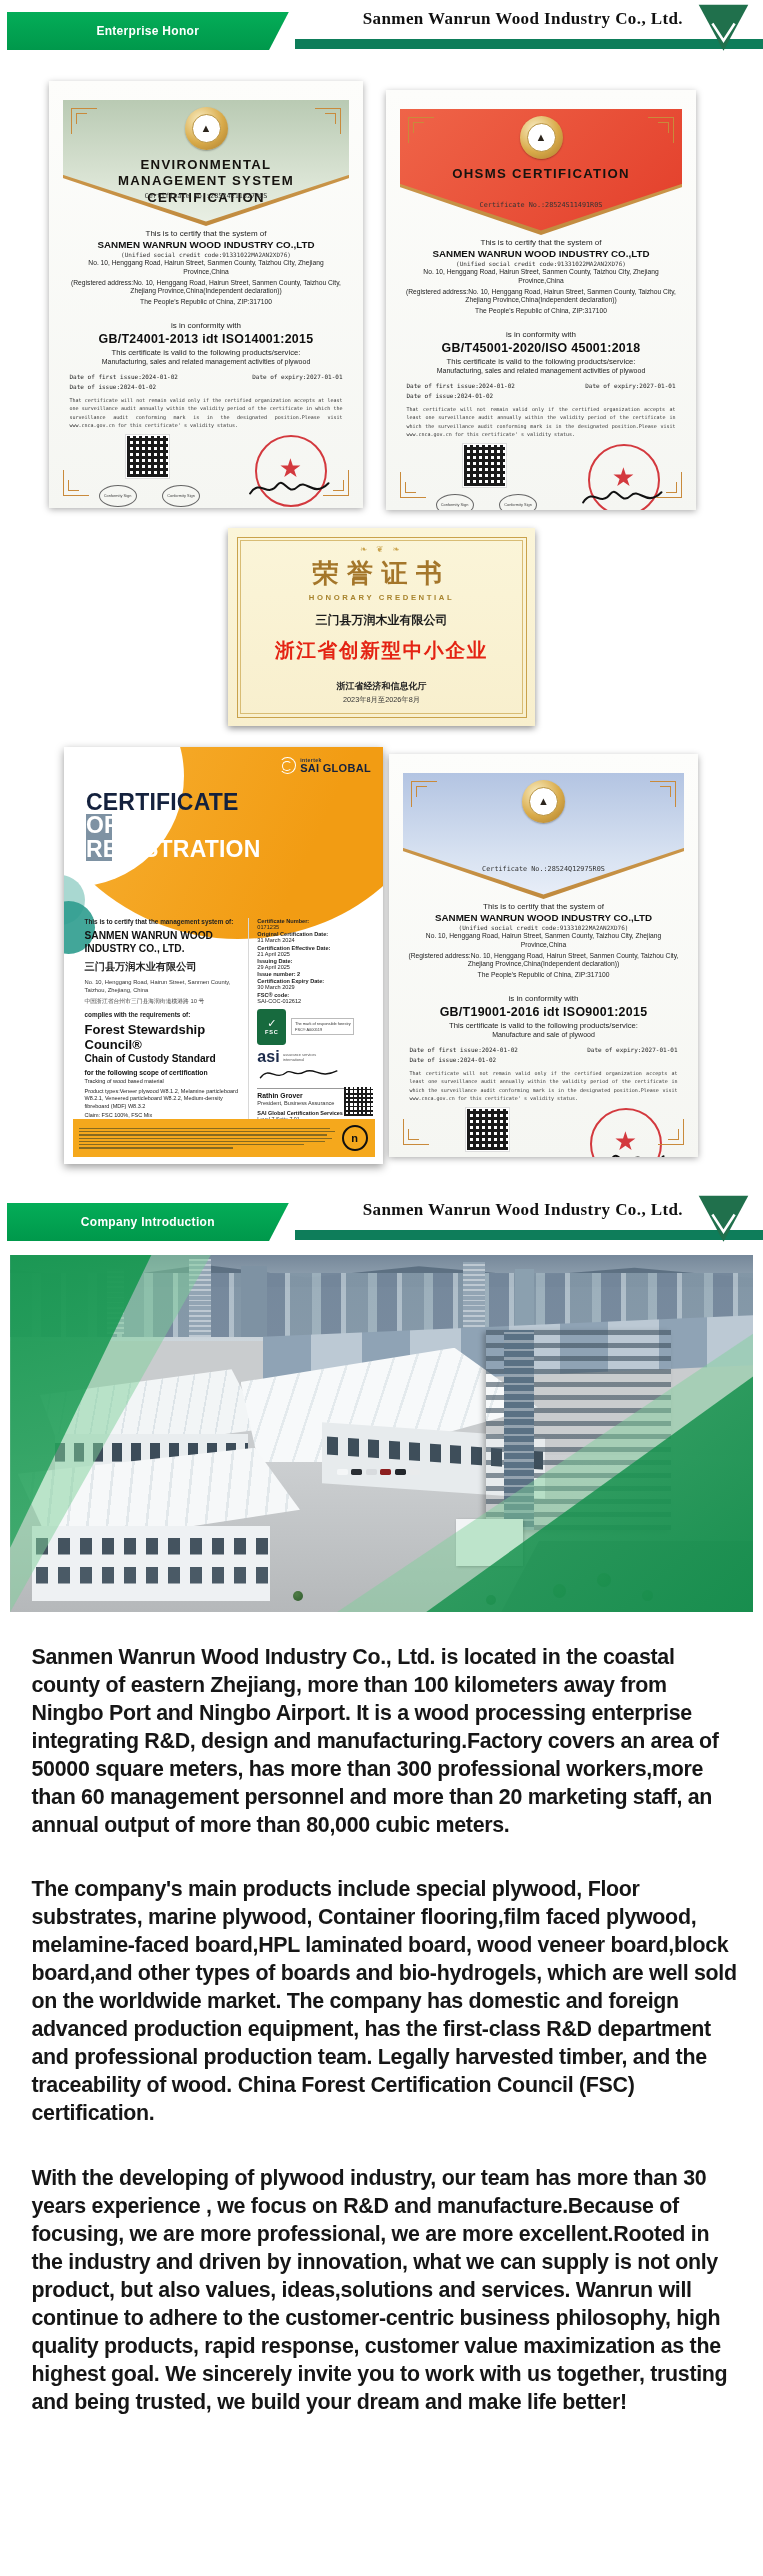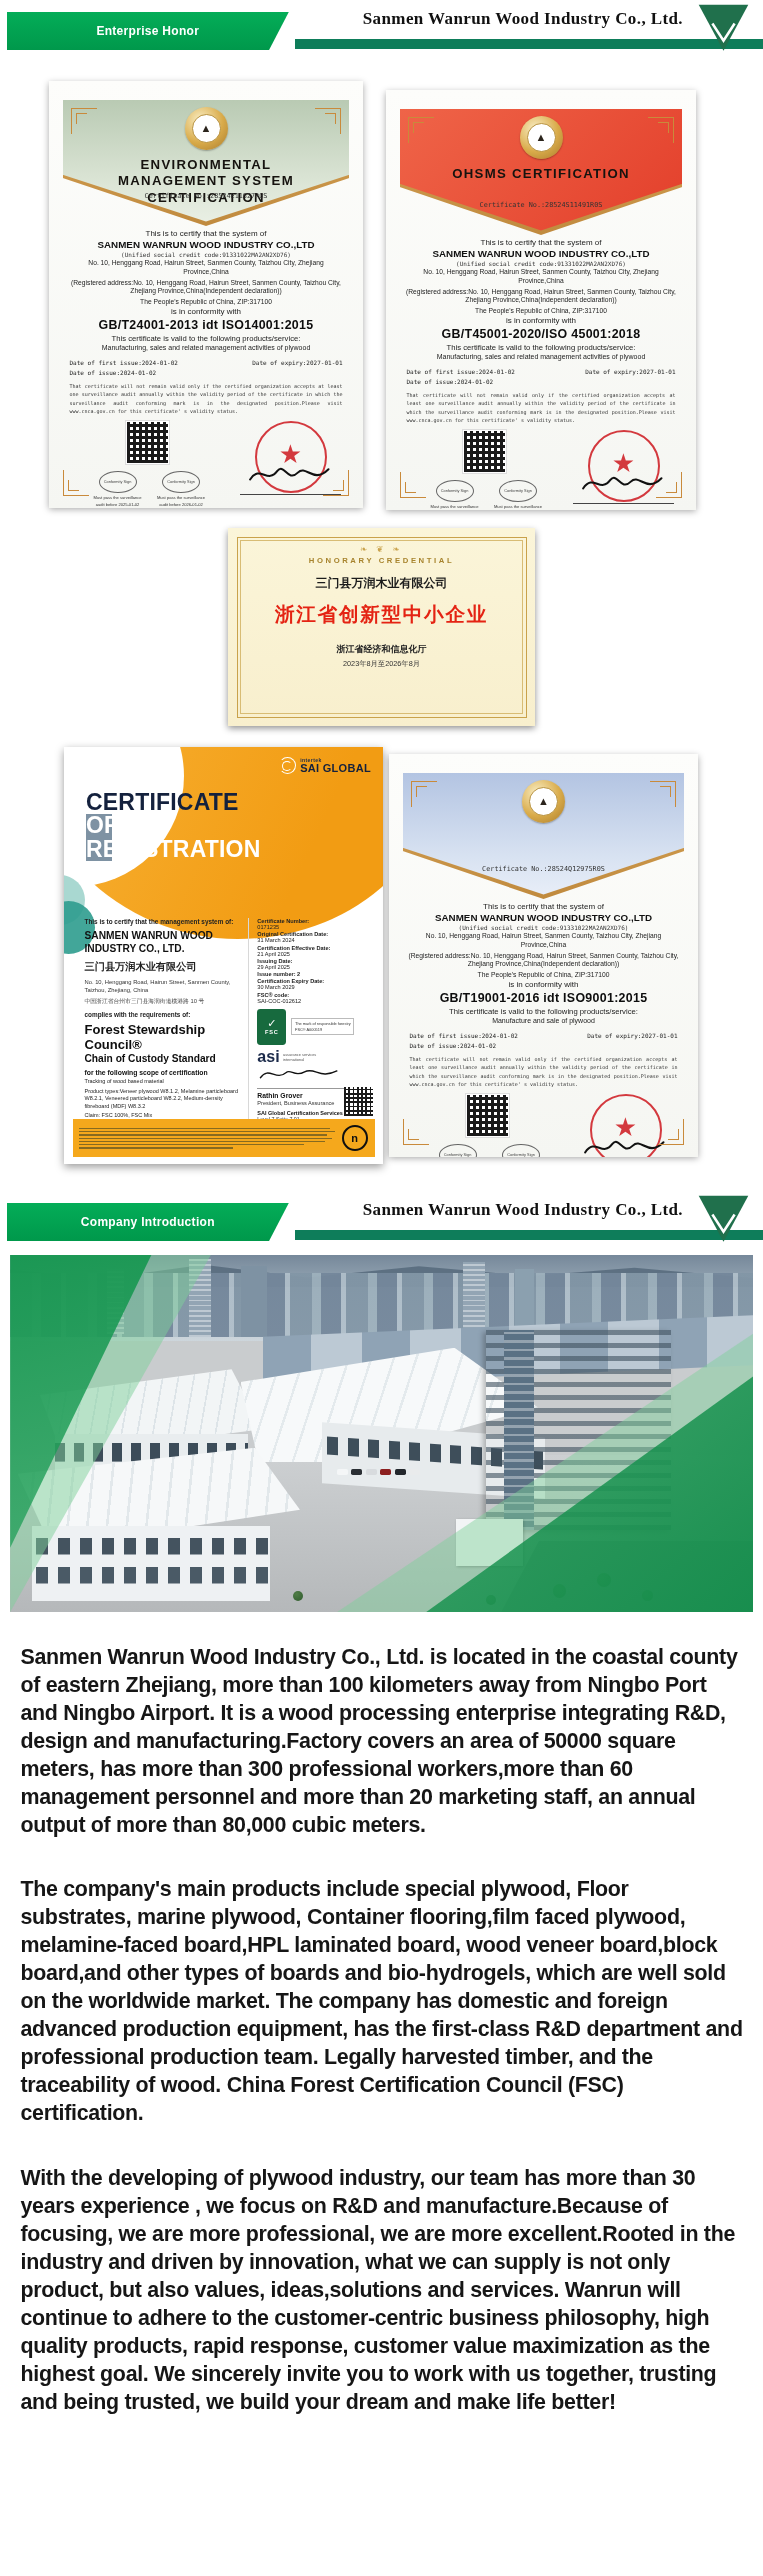--- a/index.html
+++ b/index.html
@@ -40,21 +40,21 @@
   .orn:after{content:"";position:absolute;left:4.3px;top:4.3px;width:10.2px;height:10.2px;border:1.7px solid #c98a3b;border-right:none;border-bottom:none;}
   .orn.tl{left:22px;top:27px;}
   .orn.tr{right:22px;top:27px;transform:scaleX(-1);}
   .orn.bl{left:13.7px;bottom:12px;transform:scaleY(-1);}
   .orn.br{right:13.7px;bottom:12px;transform:scale(-1,-1);}
   .zsc-body{padding:29px 19px 0;text-align:center;}
   .zl-1{font-size:8px;color:#222;}
   .zl-co{font-size:9.8px;font-weight:bold;color:#111;margin-top:0.9px;}
   .zl-code{font-family:"DejaVu Sans Mono",monospace;font-size:6px;color:#333;margin-top:0.9px;}
   .zl-addr{font-size:6.7px;color:#222;margin-top:1.7px;line-height:1.3;}
-  .zl-conf{font-size:8px;color:#222;margin-top:1px;}
+  .zl-conf{font-size:8px;color:#222;margin-top:15px;}
   .zl-std{font-size:12.4px;font-weight:bold;color:#0d0d0d;margin-top:1.7px;letter-spacing:0.3px;}
   .zl-valid{font-size:7.7px;color:#222;margin-top:1.7px;}
   .zl-scope{font-size:7px;color:#222;margin-top:0.9px;}
   .zsc-dates{display:flex;justify-content:space-between;padding:8.5px 20.5px 0;font-family:"DejaVu Sans Mono",monospace;font-size:6px;color:#222;text-align:left;}
   .zsc-dates .dl div{margin-bottom:2.6px;}
   .zsc-fine{padding:3.4px 20.5px 0;font-family:"DejaVu Sans Mono",monospace;font-size:5px;color:#333;text-align:justify;line-height:1.7;}
   .zsc-marks{display:flex;padding:5.1px 22px 0;align-items:flex-start;}
   .qr{width:43px;height:43px;margin-left:55px;background-color:#fff;border:1.7px solid #fff;outline:0.9px solid #ddd;
     background-image:repeating-linear-gradient(0deg,#1a1a1a 0 2.6px,transparent 2.6px 6px),repeating-linear-gradient(90deg,#1a1a1a 0 2.6px,transparent 2.6px 6px);}
   .ovals{display:flex;gap:8.5px;margin-left:-79px;margin-top:50px;}
@@ -167,21 +167,21 @@
   .cars{position:absolute;left:44%;top:60%;display:flex;gap:3.4px;}
   .car{width:11px;height:6px;border-radius:1.7px;}
   .trees{position:absolute;left:0;right:0;bottom:0;height:100%;pointer-events:none;}
   .tree{position:absolute;width:13.7px;height:13.7px;border-radius:50%;background:radial-gradient(circle at 35% 30%,#4f7d46,#2f5a2e);}
   .wedge-tl2{position:absolute;left:0;top:0;width:100%;height:100%;background:rgba(125,208,154,.5);clip-path:polygon(0 0,27% 0,0 100%);}
   .wedge-tl{position:absolute;left:0;top:0;width:100%;height:100%;background:linear-gradient(165deg,rgba(22,150,80,.95),rgba(40,170,95,.55));clip-path:polygon(0 0,19% 0,0 82%);}
   .wedge-br2{position:absolute;left:0;top:0;width:100%;height:100%;background:rgba(125,208,154,.45);clip-path:polygon(100% 22%,100% 100%,44% 100%);}
   .wedge-br{position:absolute;left:0;top:0;width:100%;height:100%;background:linear-gradient(320deg,rgba(18,140,74,.95),rgba(40,170,95,.5));clip-path:polygon(100% 34%,100% 100%,56% 100%);}
 
   
-  .intro{padding:31px 20.5px 17px;}
+  .intro{padding:31px 20.5px 17px;margin-left:11px;}
   .intro p{margin:0 0 36px;font-size:21.4px;font-weight:bold;line-height:1.31;color:#161616;letter-spacing:-0.3px;}
 </style>
 </head>
 <body>
 
 <div class="sec-header">
   <div class="sec-badge">
     <span>Enterprise Honor</span>
   </div>
   <div class="sec-bar"></div>
@@ -308,20 +308,21 @@
       </div>
     </div>
 
     <div class="orn bl"></div>
     <div class="orn br"></div>
   </div>
 
   <div class="cert hon pos-hon">
     <div class="hon-frame">
       <div class="hon-flourish">❧ ❦ ❧</div>
+      <div class="hon-title-cn">荣誉证书</div>
       <div class="hon-title-en">HONORARY CREDENTIAL</div>
       <div class="hon-co">三门县万润木业有限公司</div>
       <div class="hon-award">浙江省创新型中小企业</div>
       <div class="hon-issuer">浙江省经济和信息化厅</div>
       <div class="hon-period">2023年8月至2026年8月</div>
     </div>
   </div>
 
   <div class="cert sai pos-sai">
     <div class="sai-swoosh"></div>

